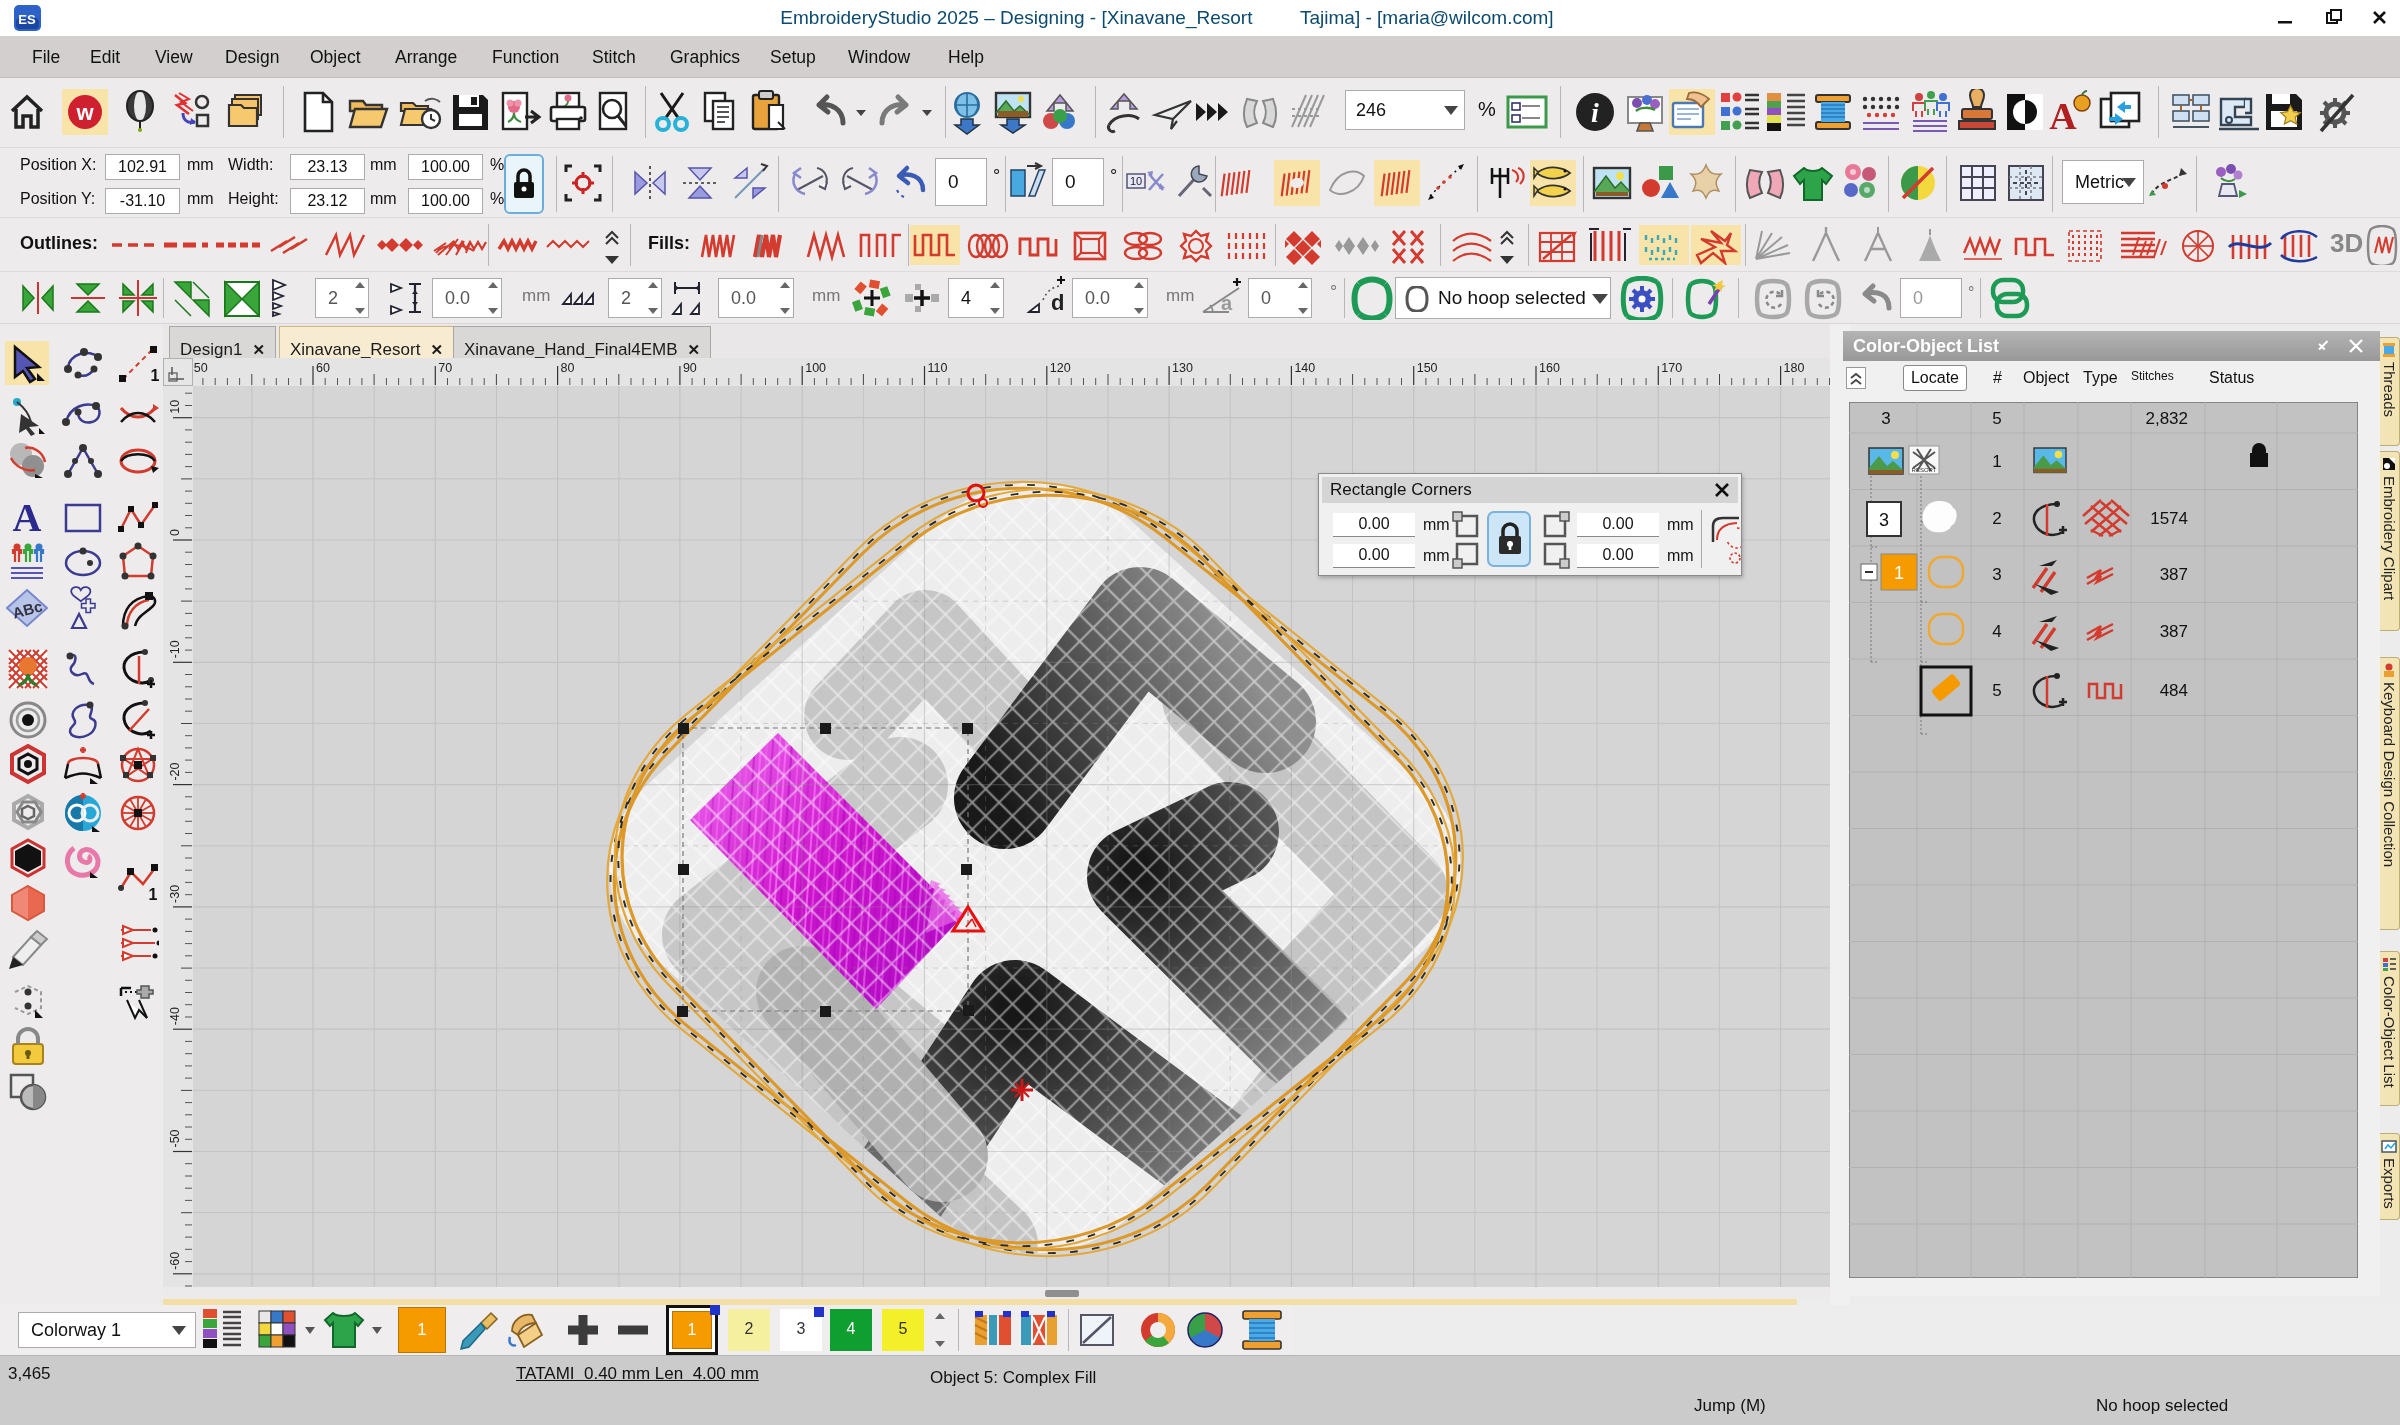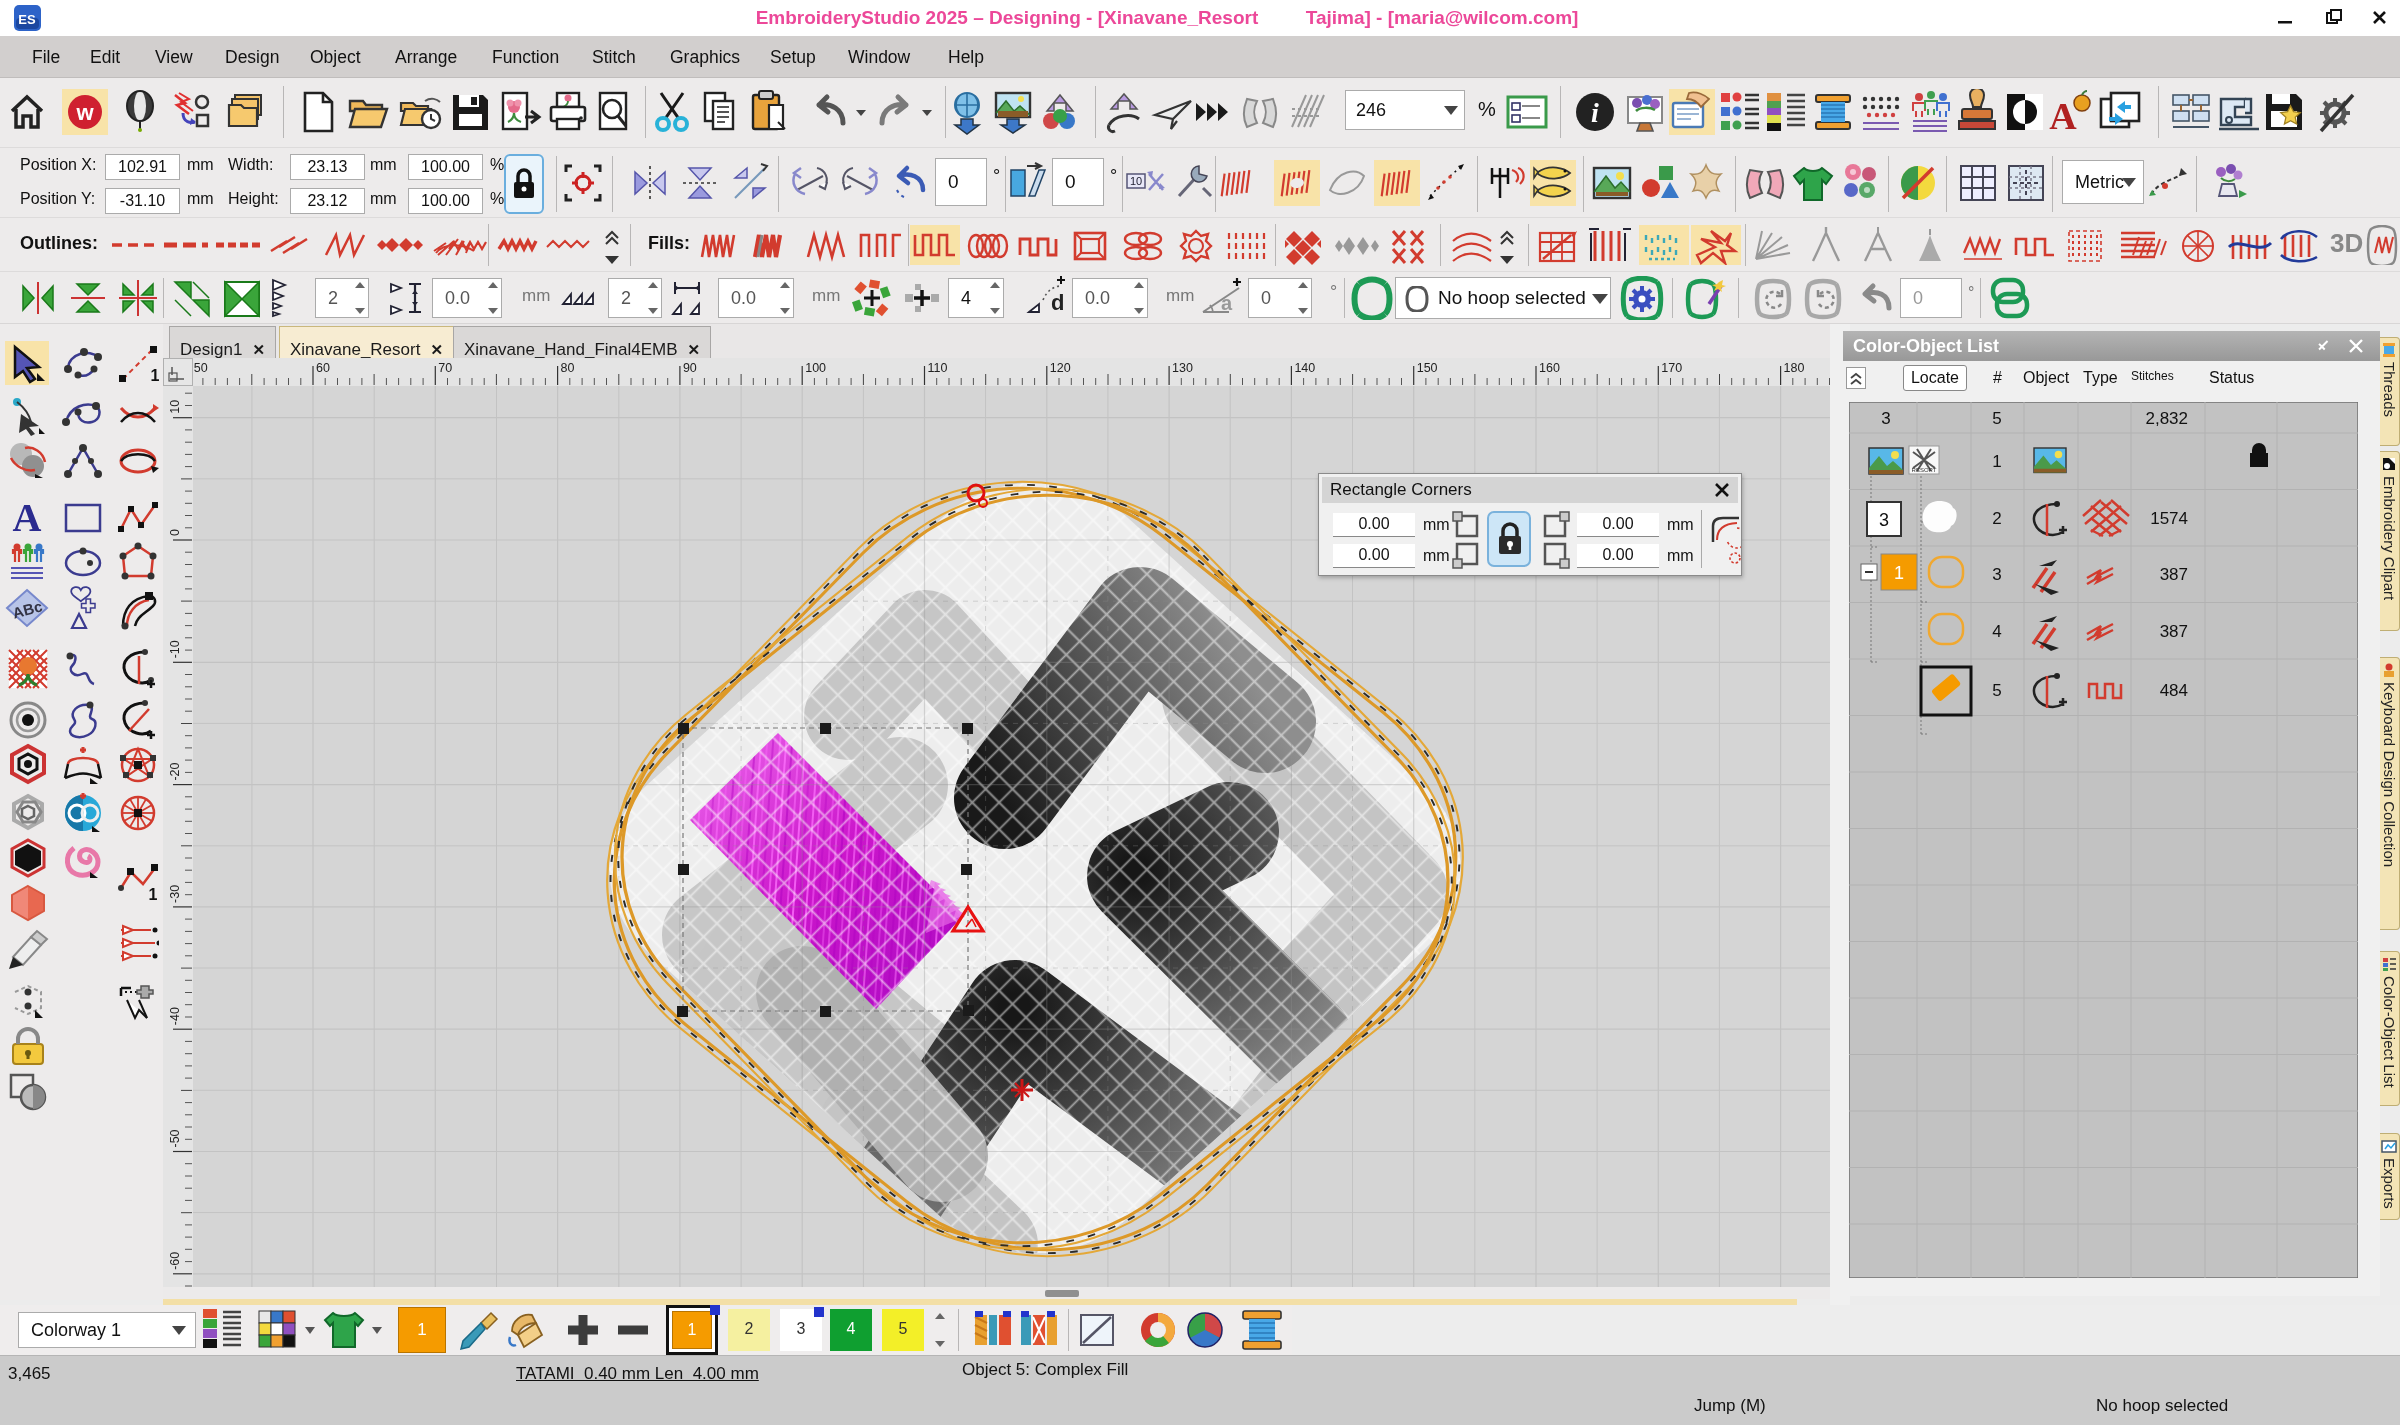--- a/index.html
+++ b/index.html
@@ -1,18 +1,18 @@
 <!DOCTYPE html>
 <html><head><meta charset="utf-8"><style>
 *{margin:0;padding:0;box-sizing:border-box;}
 html,body{width:2400px;height:1425px;overflow:hidden;}
 body{font-family:"Liberation Sans",sans-serif;background:#ececec;position:relative;}
 .abs{position:absolute;}
 #titlebar{left:0;top:0;width:2400px;height:36px;background:#ffffff;}
-#titlebar .tt{width:100%;text-align:center;font-size:19px;font-weight:700;color:#ec4899;line-height:36px;}
+#titlebar .tt{width:100%;text-align:center;font-size:19px;font-weight:400;color:#0c4a6e;line-height:36px;}
 #menubar{left:0;top:36px;width:2400px;height:42px;background:#d2cfce;border-bottom:1px solid #c0bdbc;}
 .menu{position:absolute;top:0;height:42px;line-height:42px;font-size:17.5px;color:#111;}
 .tbrow{left:0;width:2400px;background:#edebeb;}
 #tb1{top:78px;height:70px;border-bottom:1px solid #dddbdb;}
 #tb2{top:148px;height:70px;border-bottom:1px solid #dddbdb;}
 #tb3{top:218px;height:54px;border-bottom:1px solid #dddbdb;}
 #tb4{top:272px;height:52px;border-bottom:1px solid #d8d6d6;}
 .sep{position:absolute;width:1px;background:#b8b6b6;}
 .ico{position:absolute;}
 .lbl{position:absolute;color:#111;}
@@ -1948,15 +1948,15 @@
       <rect x="4" y="4" width="38" height="8" rx="2" fill="#f0a030" stroke="#333" stroke-width="1.6"></rect>
       <rect x="4" y="34" width="38" height="8" rx="2" fill="#f0a030" stroke="#333" stroke-width="1.6"></rect>
       <rect x="10" y="12" width="26" height="22" fill="#48a8e8"></rect>
       <path d="M10 16 h26 M10 21 h26 M10 26 h26 M10 31 h26" stroke="#2a78b8" stroke-width="1.6"></path>
     </svg>
 </div>
 <div class="abs" id="bgap"></div>
 <div class="abs" id="statusbar">
 <div class="st" style="left:8px;top:8px;">3,465</div>
 <div class="st" style="left:516px;top:8px;text-decoration:underline;">TATAMI&nbsp;&nbsp;0.40 mm Len&nbsp;&nbsp;4.00 mm</div>
-<div class="st" style="left:930px;top:4px;margin-left:32px;">Object 5: Complex Fill</div>
+<div class="st" style="left:930px;top:12px;">Object 5: Complex Fill</div>
 <div class="st" style="left:1694px;top:40px;">Jump (M)</div>
 <div class="st" style="left:2096px;top:40px;">No hoop selected</div>
 </div>
 </body></html>

